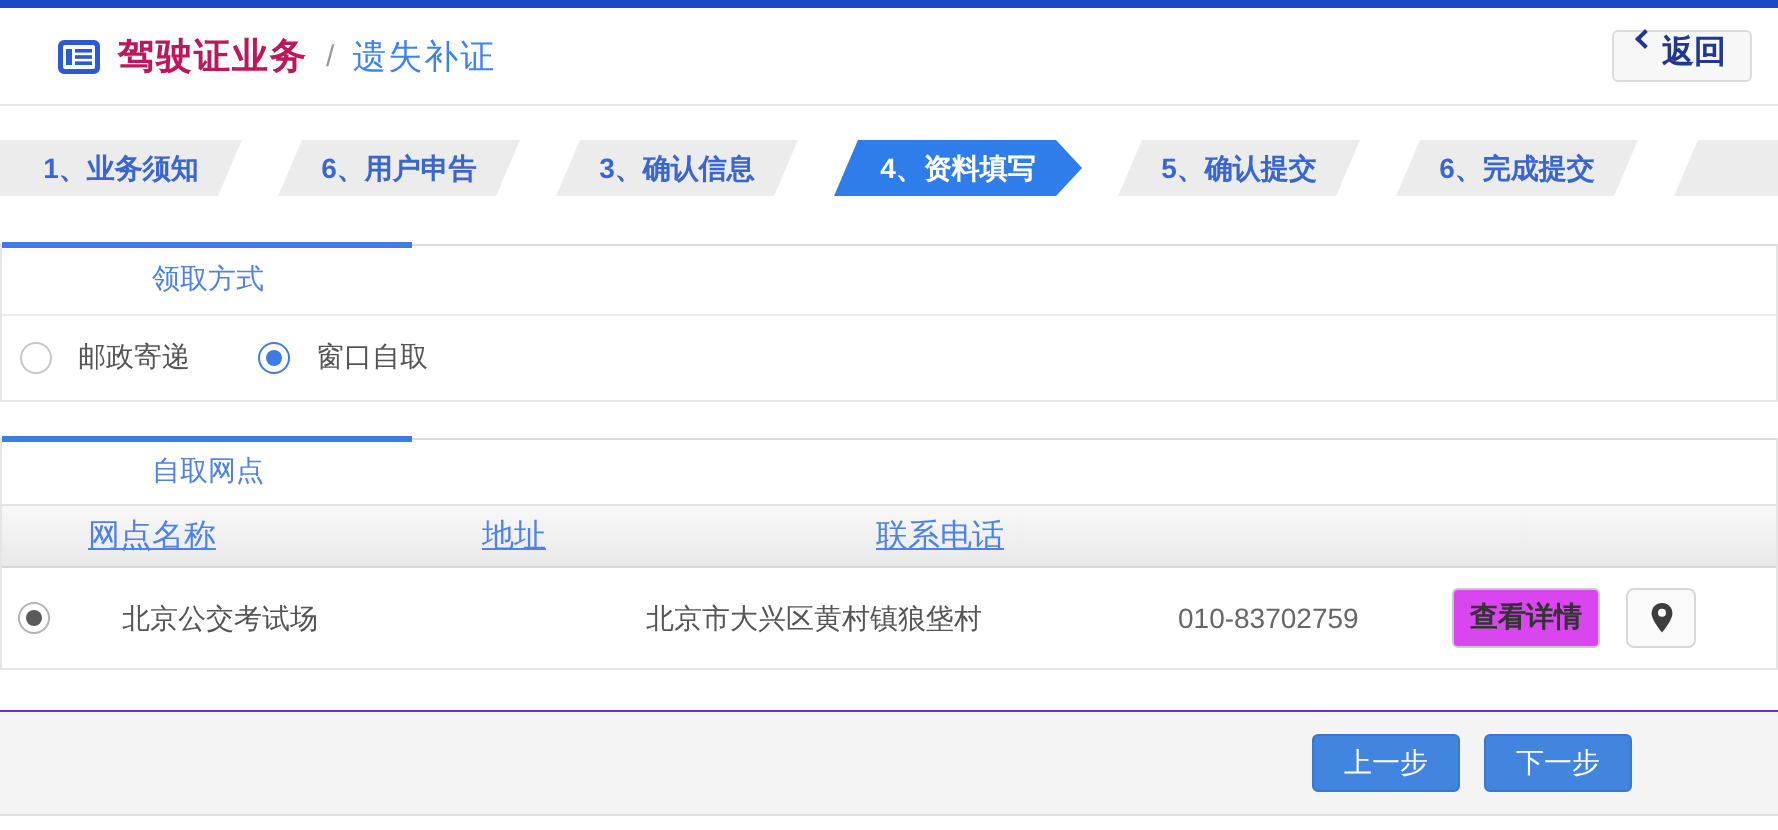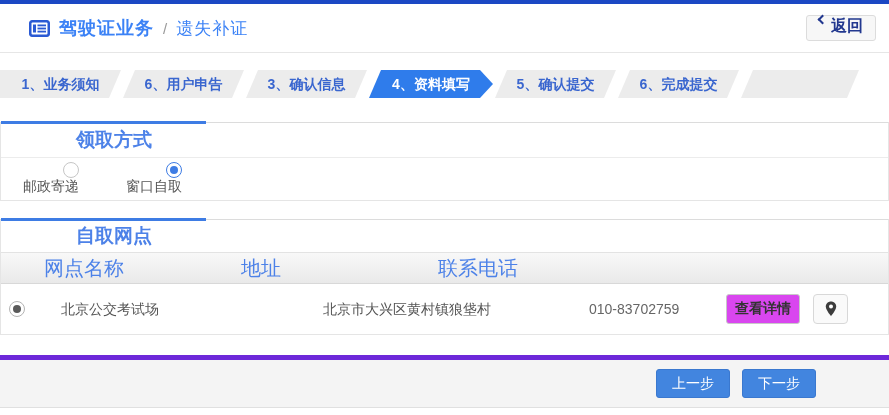--- a/index.html
+++ b/index.html
@@ -9,35 +9,35 @@
     font-family:"Liberation Sans", sans-serif; font-size:14px; color:#555;
   }
   .top-bar { height:4px; background:#1b48c4; }
 
   
   .header {
     height:49px; display:flex; align-items:center; padding:0 13px;
     border-bottom:1px solid #e6e6e6; background:#fff;
   }
   .header-icon { display:inline-flex; margin-left:16px; }
-  .title-primary { color:#3b82f6; font-size:18px; font-weight:bold; margin-left:9px; letter-spacing:1px; }
+  .title-primary { color:#be185d; font-size:18px; font-weight:bold; margin-left:9px; letter-spacing:1px; }
   .title-sep { color:#999; font-size:15px; margin:0 9px; }
   .title-secondary { color:#3b82f6; font-size:17px; letter-spacing:1px;text-align:right; }
   .back-button {
     margin-left:auto; height:26px; padding:0 12px; display:flex; align-items:flex-start;
     background:#f7f7f7; border:1px solid #dcdcdc; border-radius:3px; cursor:pointer;
     color:#22388f; font-size:16px; font-weight:bold;
   }
   .back-chevron {
     width:7px; height:7px; border-left:2px solid #22388f; border-bottom:2px solid #22388f;
     transform:rotate(45deg); margin-right:5px; display:inline-block;
   }
 
   
-  .steps { margin-top:17px; height:28px; display:flex; column-gap:2px; }
+  .steps { margin-top:17px; height:28px; display:flex; column-gap:18px; }
   .step {
     width:121px; height:28px; line-height:28px; text-align:center;
     background:#ececec; color:#3a66cf; font-weight:bold; font-size:14px;
     clip-path:polygon(12px 0, 100% 0, calc(100% - 12px) 100%, 0 100%);
     cursor:default; flex:none;
   }
   .step.first { clip-path:polygon(0 0, 100% 0, calc(100% - 12px) 100%, 0 100%); }
   .step.active {
     width:124px; background:#2f7ceb; color:#fff;
     clip-path:polygon(12px 0, calc(100% - 13px) 0, 100% 50%, calc(100% - 13px) 100%, 0 100%);
@@ -47,25 +47,25 @@
     clip-path:polygon(12px 0, 118px 0, 106px 100%, 0 100%);
   }
 
   
   .card { position:relative; border:1px solid #e5e5e5; border-top:1px solid #dcdcdc; background:#fff; }
   .card.pickup { margin-top:24px; }
   .card.outlets { margin-top:18px; }
   .tab-accent { position:absolute; top:-2px; left:0; width:205px; height:3px; background:#3e7ce4; }
   .card-label-row { height:34px; display:flex; align-items:center; padding-left:75px; }
   .card.outlets .card-label-row { height:32px; }
-  .card-label { color:#4d82e8; font-size:19px;font-weight:bold; }
+  .card-label { color:#4d82e8; font-size:14px; }
 
   
   .radio-row { height:43px; display:flex; align-items:center; border-top:1px solid #ececec; padding-left:9px; }
-  .radio-option { display:flex; align-items:flex-end; cursor:pointer;flex-direction:column; }
+  .radio-option { display:flex; align-items:center; cursor:pointer; }
   .radio-option + .radio-option { margin-left:34px; }
   .radio-circle {
     width:16px; height:16px; border-radius:50%; background:#fff;
     border:1px solid #c6c6c6; position:relative; flex:none;
   }
   .radio-circle.checked-blue { border-color:#3e7ce4; }
   .radio-circle.checked-blue::after {
     content:""; position:absolute; left:3px; top:3px; width:8px; height:8px;
     border-radius:50%; background:#3e7ce4;
   }
@@ -74,21 +74,21 @@
     content:""; position:absolute; left:3px; top:3px; width:8px; height:8px;
     border-radius:50%; background:#5a5a5a;
   }
   .radio-text { margin-left:13px; color:#555; }
 
   
   .table-header {
     height:32px; position:relative; border-top:1px solid #e3e3e3; border-bottom:1px solid #d8d8d8;
     background:linear-gradient(#f8f8f8, #e9e9e9);
   }
-  .table-header span { position:absolute; top:0; line-height:31px; color:#4d82e8; font-size:20px; }
+  .table-header span { position:absolute; top:0; line-height:31px; color:#4d82e8; font-size:16px;text-decoration:underline; }
   .th-name { left:43px; }
   .th-address { left:240px; }
   .th-phone { left:437px; }
   .table-row { height:50px; position:relative; background:#fff; }
   .table-row .row-radio { position:absolute; left:8px; top:17px; }
   .cell-name { position:absolute; left:60px; top:0; line-height:50px; color:#555; }
   .cell-address { position:absolute; left:322px; top:0; line-height:50px; color:#555; }
   .cell-phone { position:absolute; left:588px; top:0; line-height:50px; color:#666; }
   .detail-button {
     position:absolute; left:725px; top:10px; width:74px; height:30px;
@@ -97,21 +97,21 @@
   }
   .pin-button {
     position:absolute; left:812px; top:10px; width:35px; height:30px;
     background:#fafafa; border:1px solid #d8d8d8; border-radius:4px; cursor:pointer;
     display:flex; align-items:center; justify-content:center;
   }
 
   
   .footer {
     margin-top:20px; height:53px; background:#f4f4f4;
-    border-top:5px solid #6d28d9; border-bottom:1px solid #e0e0e0;
+    border-top:1px solid #6d28d9; border-bottom:1px solid #e0e0e0;
     display:flex; align-items:center; justify-content:flex-end; padding-right:73px; column-gap:12px;
   }
   .nav-button {
     height:29px; padding:0 15px; background:#4285df; border:1px solid #3a78cf; border-radius:3px;
     color:#fff; font-size:14px; cursor:pointer; font-family:inherit;
   }
 </style>
 </head>
 <body>
 

